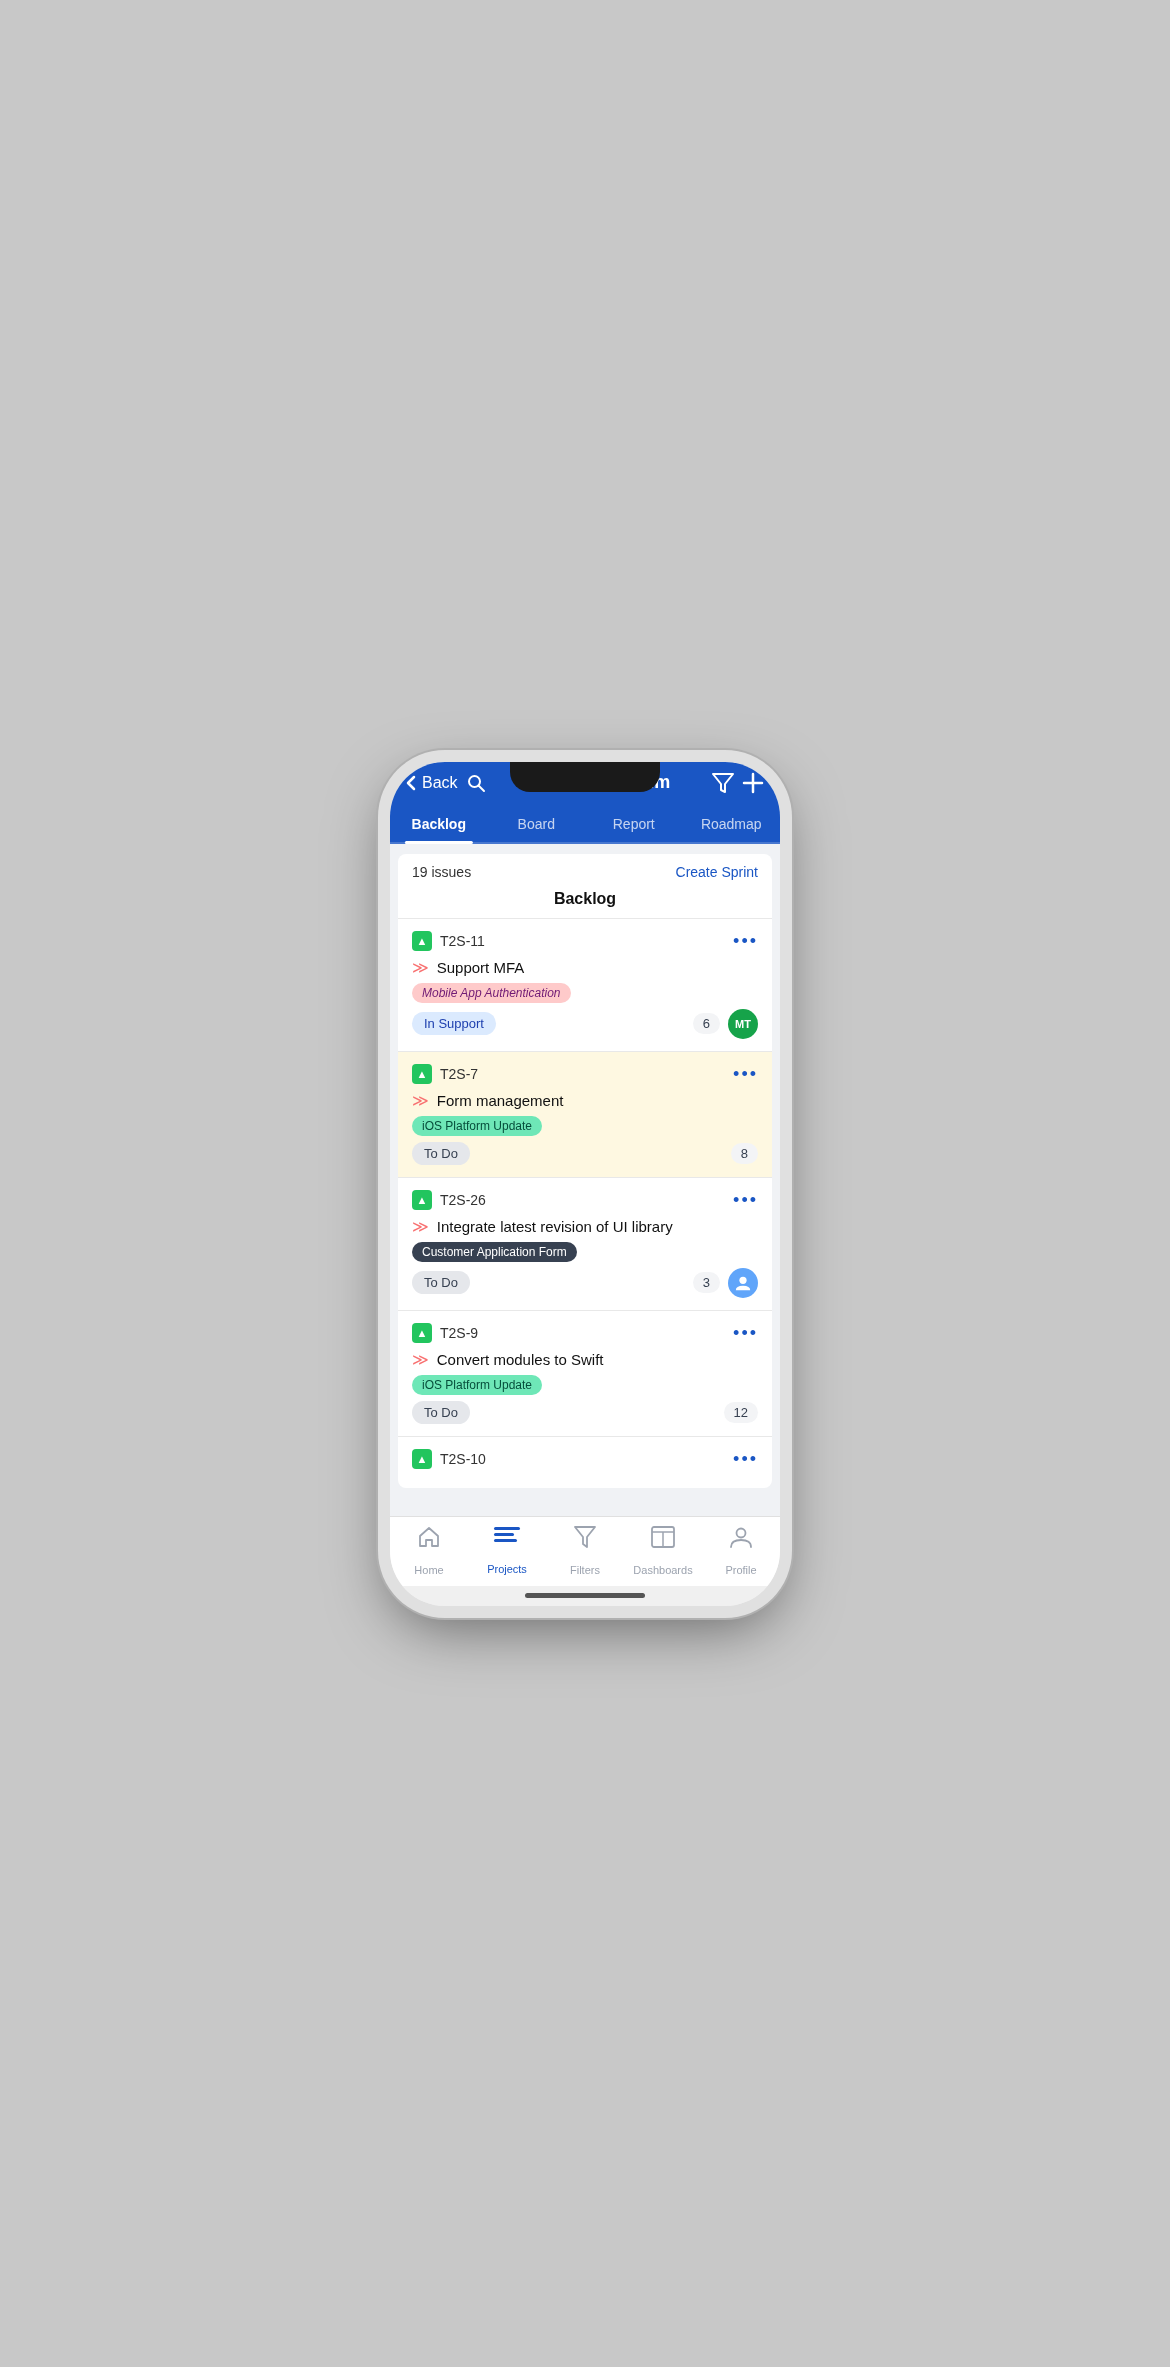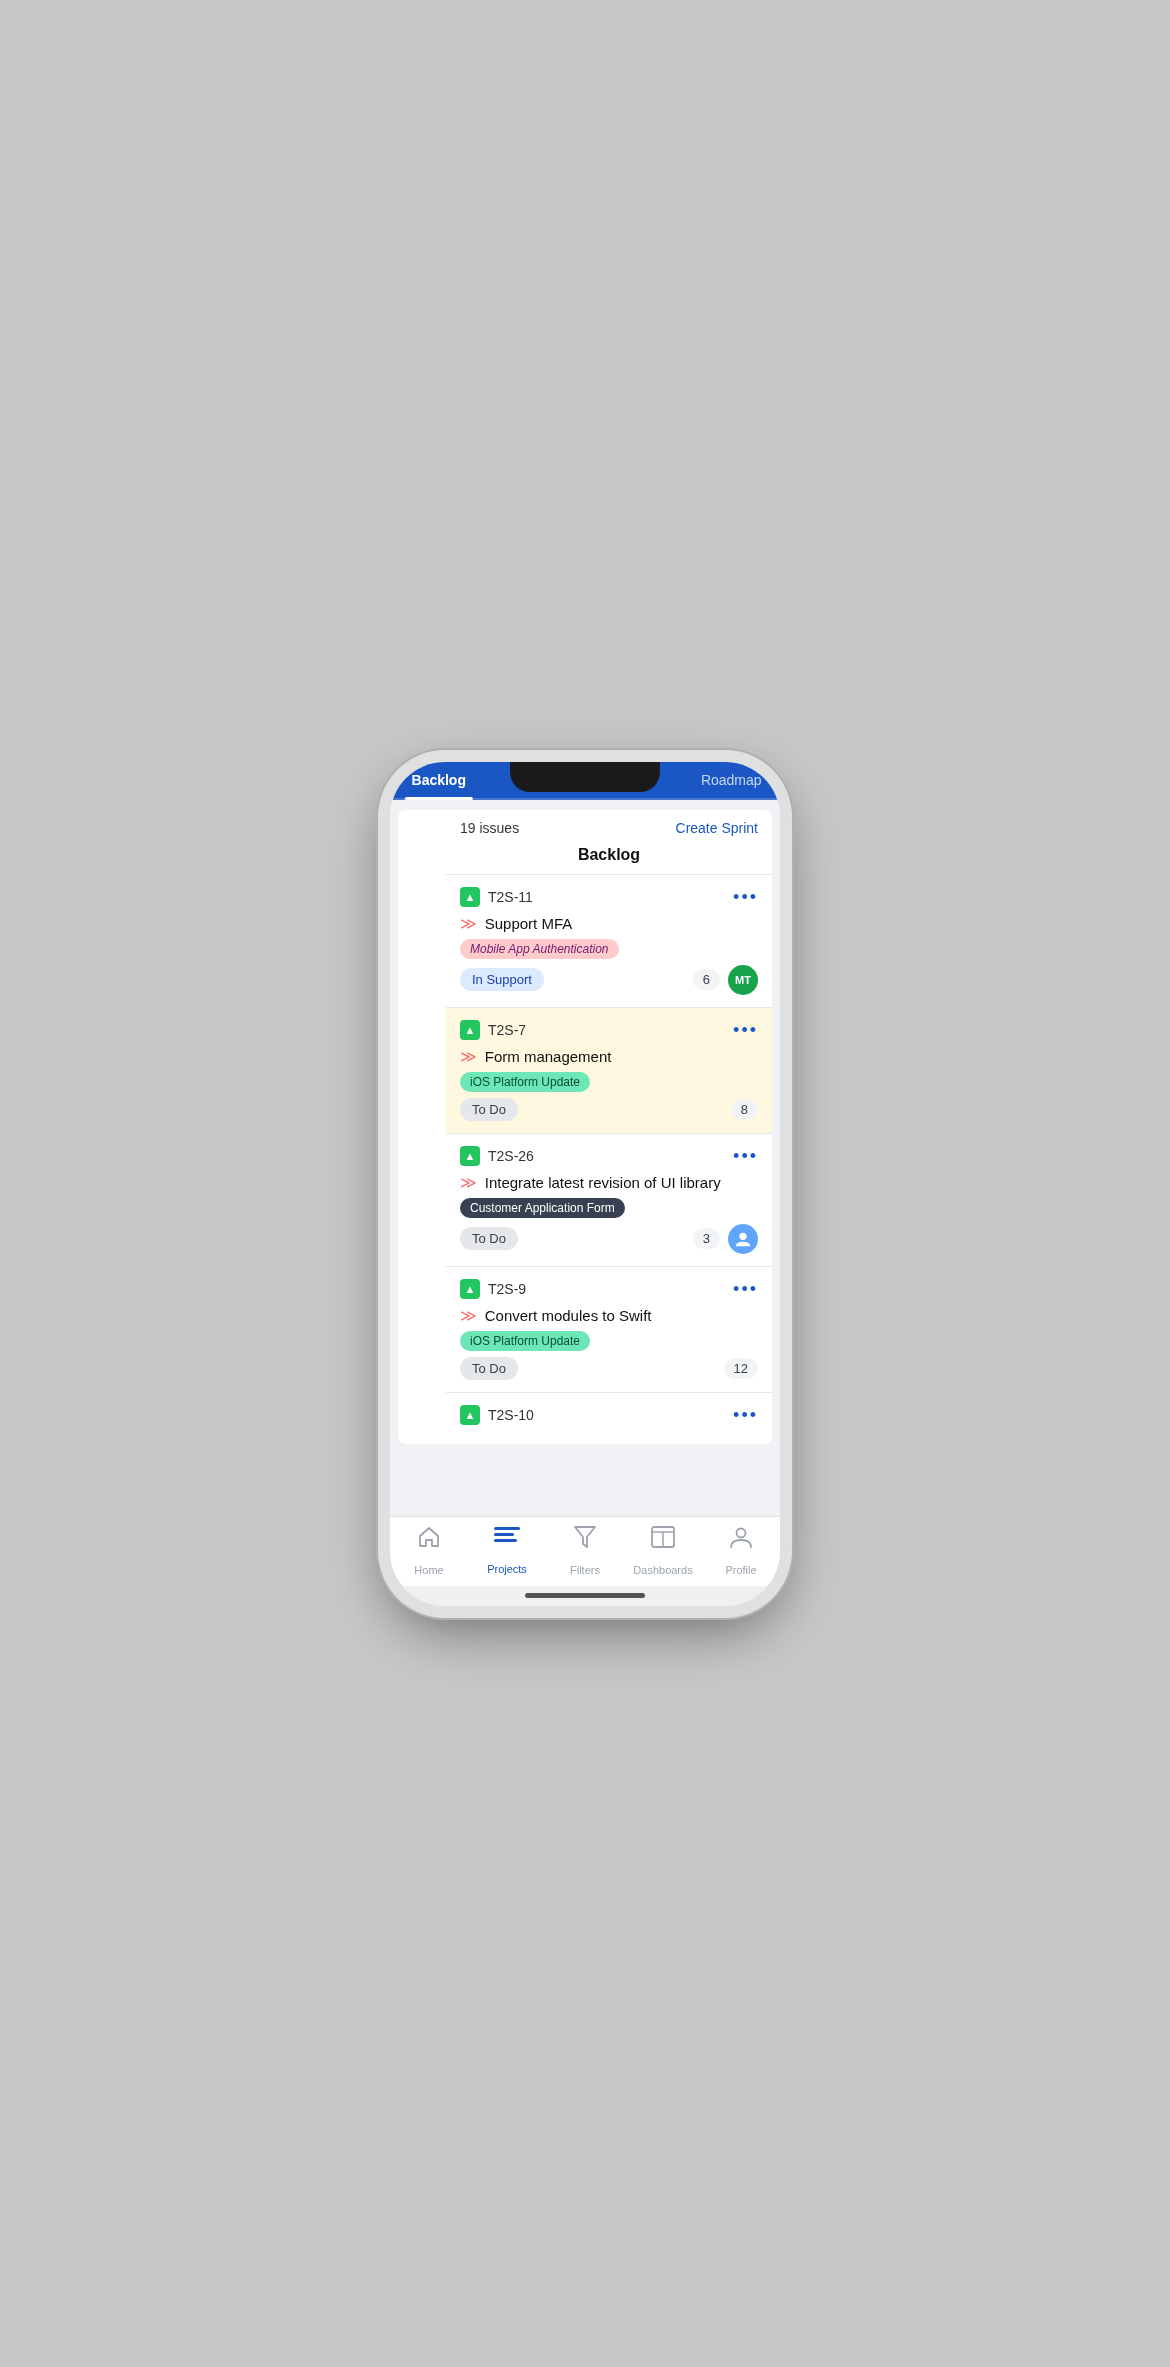--- a/index.html
+++ b/index.html
@@ -107,21 +107,20 @@
     .content {
       flex: 1;
       overflow-y: auto;
       background: #f0f2f5;
     }
     .backlog-section {
       background: white;
       margin: 10px 8px;
       border-radius: 8px;
       overflow: hidden;
-      padding-left: 48px;
     }
     .backlog-header {
       display: flex;
       justify-content: space-between;
       align-items: center;
       padding: 10px 14px 6px;
     }
     .issues-count {
       font-size: 14px;
       color: #333;
@@ -280,20 +279,40 @@
       border-radius: 3px;
     }
   </style>
 </head>
 <body>
 
 <div class="phone-outer">
   <div class="phone-notch"></div>
 
 
+  <div class="nav-bar">
+    <div class="nav-back">
+      <svg width="10" height="16" viewBox="0 0 10 16">
+        <path d="M8 2 L2 8 L8 14" stroke="white" stroke-width="2.5" fill="none" stroke-linecap="round" stroke-linejoin="round"></path>
+      </svg>
+      <span style="color:white;font-size:16px;margin-left:4px;">Back</span>
+    </div>
+    <svg width="20" height="20" viewBox="0 0 20 20">
+      <circle cx="8.5" cy="8.5" r="5.5" stroke="white" stroke-width="2" fill="none"></circle>
+      <line x1="12.5" y1="12.5" x2="18" y2="18" stroke="white" stroke-width="2" stroke-linecap="round"></line>
+    </svg>
+    <div class="nav-title">Team 23 - Scrum</div>
+    <svg width="22" height="20" viewBox="0 0 22 20">
+      <polygon points="1,1 21,1 13,11 13,19 9,17 9,11" stroke="white" stroke-width="2" fill="none" stroke-linejoin="round"></polygon>
+    </svg>
+    <svg width="22" height="22" viewBox="0 0 22 22">
+      <line x1="11" y1="2" x2="11" y2="20" stroke="white" stroke-width="2.5" stroke-linecap="round"></line>
+      <line x1="2" y1="11" x2="20" y2="11" stroke="white" stroke-width="2.5" stroke-linecap="round"></line>
+    </svg>
+  </div>
 
   <div class="tabs-bar">
     <div class="tab active">
       <span>Backlog</span>
     </div>
     <div class="tab">
       <span>Board</span>
     </div>
     <div class="tab">
       <span>Report</span>

